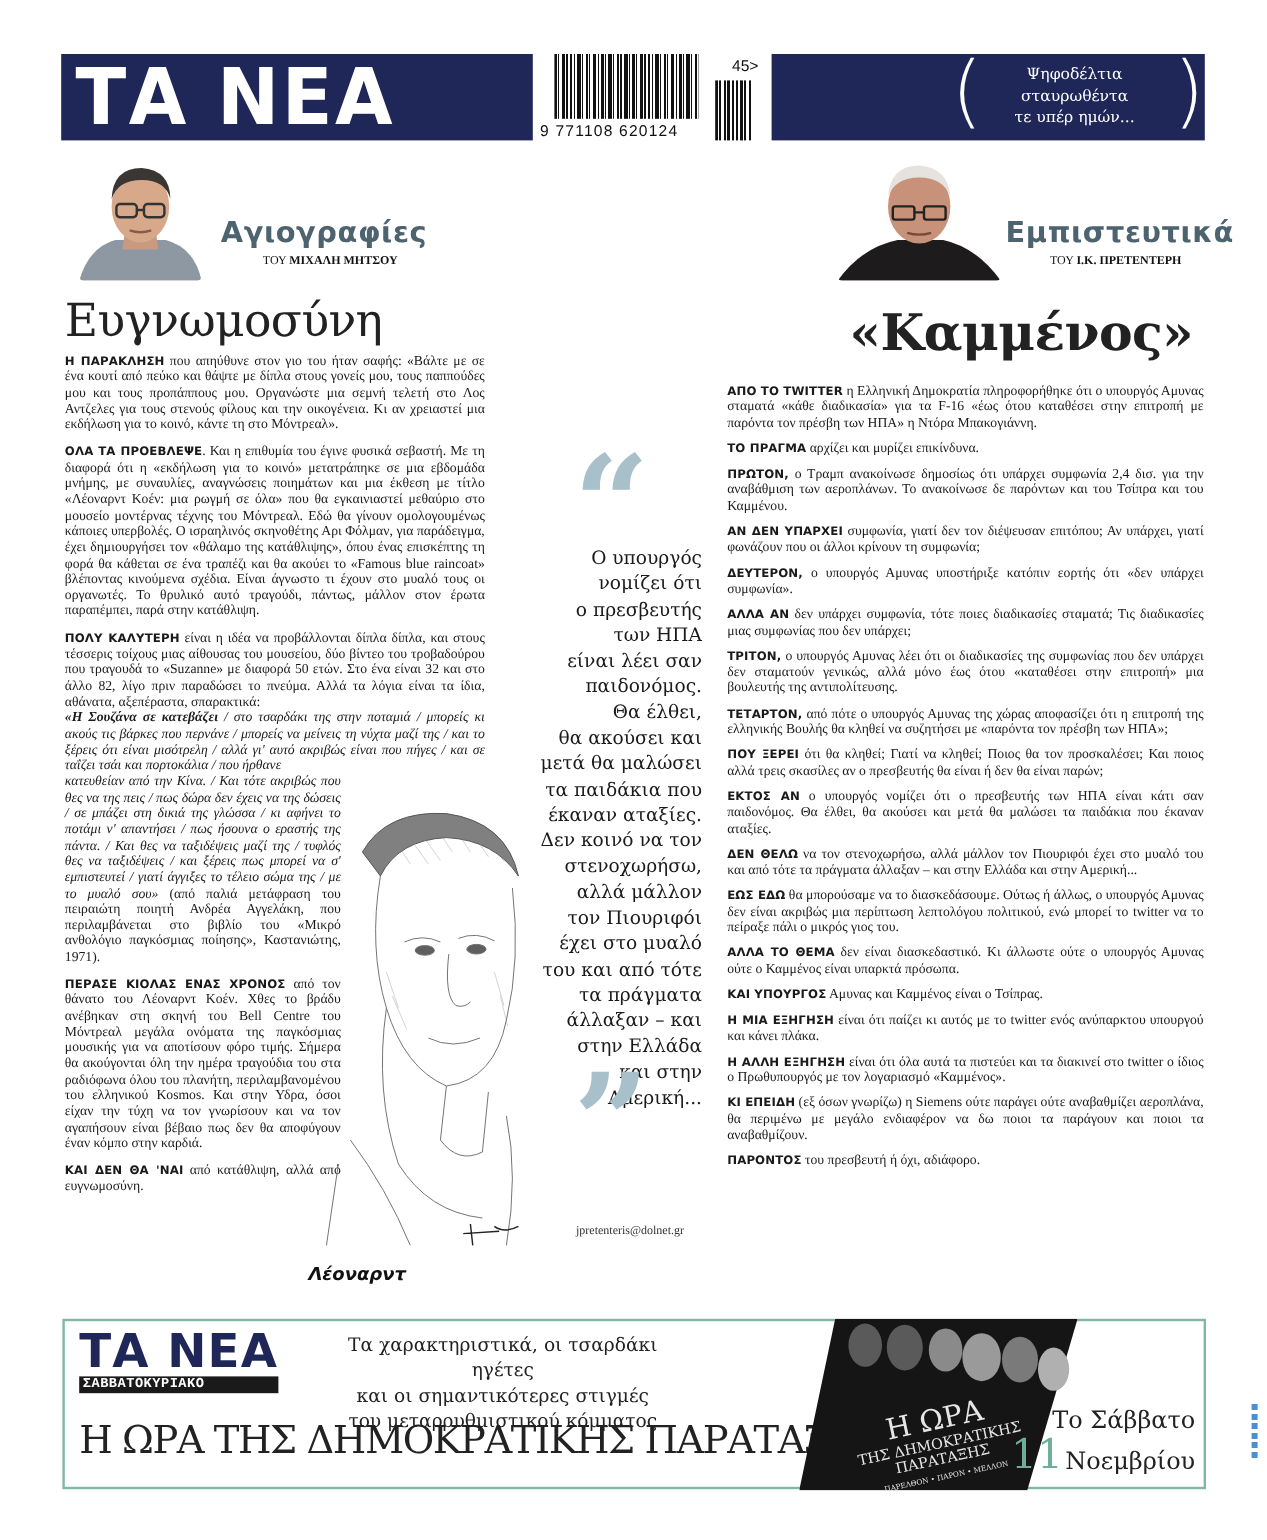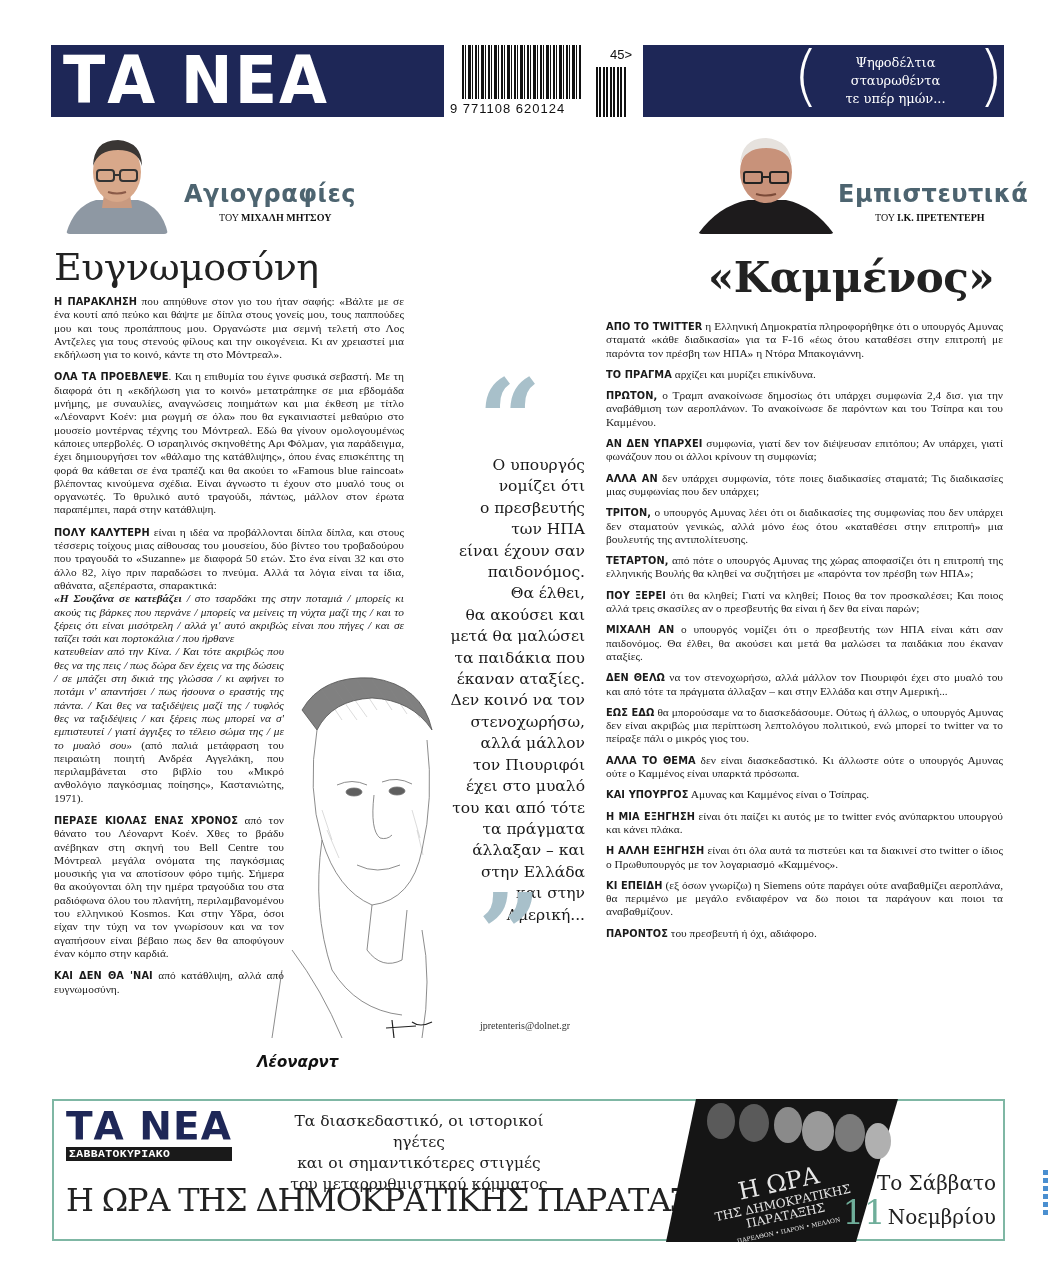--- a/index.html
+++ b/index.html
@@ -246,21 +246,21 @@
   </svg>
 </div>
 <div class="caption">Λέοναρντ</div>
 
 <div class="quote-mark open">“</div>
 <div class="pull-quote">
   <div>Ο υπουργός</div>
   <div>νομίζει ότι</div>
   <div>ο πρεσβευτής</div>
   <div>των ΗΠΑ</div>
-  <div>είναι έχουν σαν</div>
+  <div>είναι λέει σαν</div>
   <div>παιδονόμος.</div>
   <div>Θα έλθει,</div>
   <div>θα ακούσει και</div>
   <div>μετά θα μαλώσει</div>
   <div>τα παιδάκια που</div>
   <div>έκαναν αταξίες.</div>
   <div>Δεν κοινό να τον</div>
   <div>στενοχωρήσω,</div>
   <div>αλλά μάλλον</div>
   <div>τον Πιουριφόι</div>
@@ -273,42 +273,43 @@
   <div>Αμερική...</div>
 </div>
 <div class="quote-mark close">”</div>
 <div class="email">jpretenteris@dolnet.gr</div>
 
 <div class="right-article body-text">
   <p><span class="lead">ΑΠΟ ΤΟ TWITTER</span><span> η Ελληνική Δημοκρατία πληροφορήθηκε ότι ο υπουργός Αμυνας σταματά «κάθε διαδικασία» για τα F-16 «έως ότου καταθέσει στην επιτροπή με παρόντα τον πρέσβη των ΗΠΑ» η Ντόρα Μπακογιάννη.</span></p>
   <p><span class="lead">ΤΟ ΠΡΑΓΜΑ</span><span> αρχίζει και μυρίζει επικίνδυνα.</span></p>
   <p><span class="lead">ΠΡΩΤΟΝ,</span><span> ο Τραμπ ανακοίνωσε δημοσίως ότι υπάρχει συμφωνία 2,4 δισ. για την αναβάθμιση των αεροπλάνων. Το ανακοίνωσε δε παρόντων και του Τσίπρα και του Καμμένου.</span></p>
   <p><span class="lead">ΑΝ ΔΕΝ ΥΠΑΡΧΕΙ</span><span> συμφωνία, γιατί δεν τον διέψευσαν επιτόπου; Αν υπάρχει, γιατί φωνάζουν που οι άλλοι κρίνουν τη συμφωνία;</span></p>
+  <p><span class="lead">ΔΕΥΤΕΡΟΝ,</span><span> ο υπουργός Αμυνας υποστήριξε κατόπιν εορτής ότι «δεν υπάρχει συμφωνία».</span></p>
   <p><span class="lead">ΑΛΛΑ ΑΝ</span><span> δεν υπάρχει συμφωνία, τότε ποιες διαδικασίες σταματά; Τις διαδικασίες μιας συμφωνίας που δεν υπάρχει;</span></p>
   <p><span class="lead">ΤΡΙΤΟΝ,</span><span> ο υπουργός Αμυνας λέει ότι οι διαδικασίες της συμφωνίας που δεν υπάρχει δεν σταματούν γενικώς, αλλά μόνο έως ότου «καταθέσει στην επιτροπή» μια βουλευτής της αντιπολίτευσης.</span></p>
   <p><span class="lead">ΤΕΤΑΡΤΟΝ,</span><span> από πότε ο υπουργός Αμυνας της χώρας αποφασίζει ότι η επιτροπή της ελληνικής Βουλής θα κληθεί να συζητήσει με «παρόντα τον πρέσβη των ΗΠΑ»;</span></p>
   <p><span class="lead">ΠΟΥ ΞΕΡΕΙ</span><span> ότι θα κληθεί; Γιατί να κληθεί; Ποιος θα τον προσκαλέσει; Και ποιος αλλά τρεις σκασίλες αν ο πρεσβευτής θα είναι ή δεν θα είναι παρών;</span></p>
-  <p><span class="lead">ΜΙΧΑΛΗ ΑΝ</span><span> ο υπουργός νομίζει ότι ο πρεσβευτής των ΗΠΑ είναι κάτι σαν παιδονόμος. Θα έλθει, θα ακούσει και μετά θα μαλώσει τα παιδάκια που έκαναν αταξίες.</span></p>
+  <p><span class="lead">ΕΚΤΟΣ ΑΝ</span><span> ο υπουργός νομίζει ότι ο πρεσβευτής των ΗΠΑ είναι κάτι σαν παιδονόμος. Θα έλθει, θα ακούσει και μετά θα μαλώσει τα παιδάκια που έκαναν αταξίες.</span></p>
   <p><span class="lead">ΔΕΝ ΘΕΛΩ</span><span> να τον στενοχωρήσω, αλλά μάλλον τον Πιουριφόι έχει στο μυαλό του και από τότε τα πράγματα άλλαξαν – και στην Ελλάδα και στην Αμερική...</span></p>
   <p><span class="lead">ΕΩΣ ΕΔΩ</span><span> θα μπορούσαμε να το διασκεδάσουμε. Ούτως ή άλλως, ο υπουργός Αμυνας δεν είναι ακριβώς μια περίπτωση λεπτολόγου πολιτικού, ενώ μπορεί το twitter να το πείραξε πάλι ο μικρός γιος του.</span></p>
   <p><span class="lead">ΑΛΛΑ ΤΟ ΘΕΜΑ</span><span> δεν είναι διασκεδαστικό. Κι άλλωστε ούτε ο υπουργός Αμυνας ούτε ο Καμμένος είναι υπαρκτά πρόσωπα.</span></p>
   <p><span class="lead">ΚΑΙ ΥΠΟΥΡΓΟΣ</span><span> Αμυνας και Καμμένος είναι ο Τσίπρας.</span></p>
   <p><span class="lead">Η ΜΙΑ ΕΞΗΓΗΣΗ</span><span> είναι ότι παίζει κι αυτός με το twitter ενός ανύπαρκτου υπουργού και κάνει πλάκα.</span></p>
   <p><span class="lead">Η ΑΛΛΗ ΕΞΗΓΗΣΗ</span><span> είναι ότι όλα αυτά τα πιστεύει και τα διακινεί στο twitter ο ίδιος ο Πρωθυπουργός με τον λογαριασμό «Καμμένος».</span></p>
   <p><span class="lead">ΚΙ ΕΠΕΙΔΗ</span><span> (εξ όσων γνωρίζω) η Siemens ούτε παράγει ούτε αναβαθμίζει αεροπλάνα, θα περιμένω με μεγάλο ενδιαφέρον να δω ποιοι τα παράγουν και ποιοι τα αναβαθμίζουν.</span></p>
   <p><span class="lead">ΠΑΡΟΝΤΟΣ</span><span> του πρεσβευτή ή όχι, αδιάφορο.</span></p>
 </div>
 
 <div class="ad">
   <div class="ad-logo">
     <span class="ad-logo-text">ΤΑ ΝΕΑ</span>
     <span class="ad-logo-sub">ΣΑΒΒΑΤΟΚΥΡΙΑΚΟ</span>
   </div>
   <div class="ad-desc">
-    <div>Τα διασκεδαστικό, οι ιστορικοί ηγέτες</div>
+    <div>Τα χαρακτηριστικά, οι τσαρδάκι ηγέτες</div>
     <div>και οι σημαντικότερες στιγμές</div>
     <div>του μεταρρυθμιστικού κόμματος</div>
   </div>
   <div class="ad-title">Η ΩΡΑ ΤΗΣ ΔΗΜΟΚΡΑΤΙΚΗΣ ΠΑΡΑΤΑΞΗΣ</div>
   <div class="ad-book">
     <svg width="232" height="143" viewBox="0 0 232 143">
       <polygon points="30,0 232,0 190,143 0,143" fill="#151515"></polygon>
       <g fill="#5a5a5a">
         <ellipse cx="55" cy="22" rx="14" ry="18"></ellipse>
         <ellipse cx="88" cy="24" rx="15" ry="19"></ellipse>

